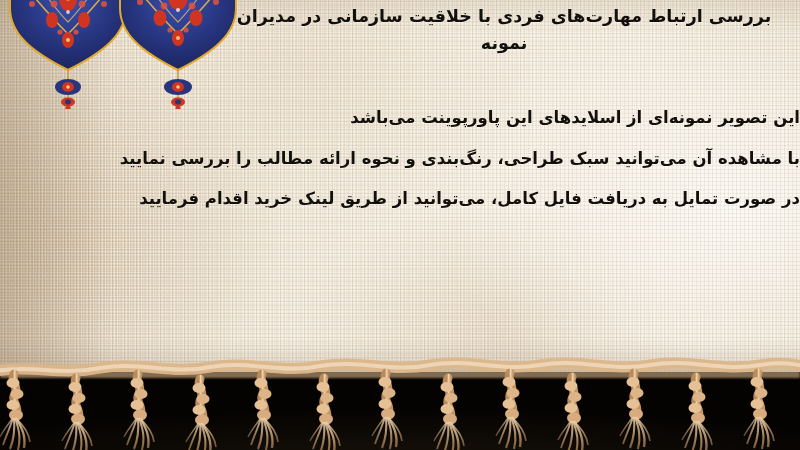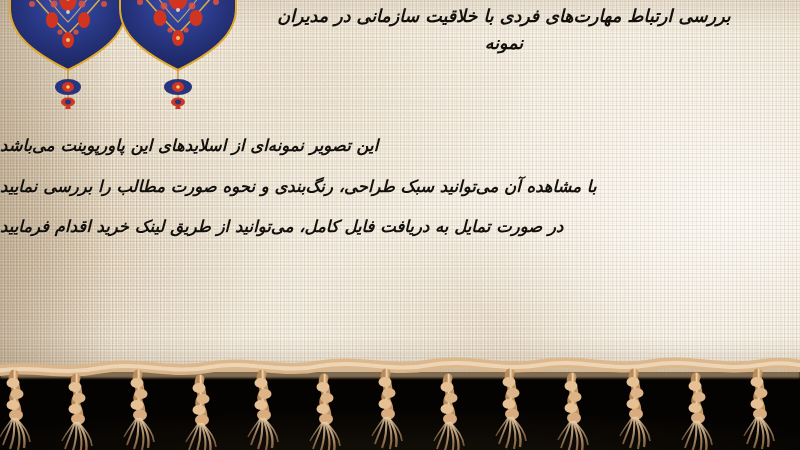--- a/index.html
+++ b/index.html
@@ -4,21 +4,20 @@
 <style>
   html,body{margin:0;padding:0;}
   body{
     width:800px;height:450px;overflow:hidden;
     font-family:"DejaVu Sans", sans-serif;
     background:#000;
   }
   .slide{
     position:relative;width:800px;height:450px;overflow:hidden;
     background:#15803d;
-    font-style:italic;
   }
 
   
   .canvas-bg{
     position:absolute;left:0;top:0;width:800px;height:378px;
     background-color:#e4d9c5;
     background-image:
       
       radial-gradient(ellipse 420px 300px at 92% 55%, rgba(255,252,246,.85), rgba(255,252,246,0) 70%),
       radial-gradient(ellipse 300px 260px at 8% 62%, rgba(186,158,121,.45), rgba(186,158,121,0) 72%),
@@ -63,21 +62,21 @@
     text-align:center;direction:rtl;
     color:#130f0a;
     font-family:"DejaVu Sans", sans-serif;
     font-size:17.5px;font-weight:bold;line-height:1.55;
     letter-spacing:0px;
     text-shadow:0 1px 0 rgba(255,255,255,.35);
   }
   .title .ln{display:block;}
   .body-block{
     position:absolute;top:110px;left:0;width:800px;
-    text-align:left;direction:rtl;margin-top:28px;
+    text-align:right;direction:rtl;
   }
   .body-block .ln{
     display:block;
     color:#130f0a;
     font-family:"DejaVu Sans", sans-serif;
     font-size:16.5px;font-weight:bold;
     line-height:1.0;
     margin-bottom:24px;
     text-shadow:0 1px 0 rgba(255,255,255,.30);
   }
@@ -216,21 +215,21 @@
 
   </div>
 
   <div class="title">
     <span class="ln">بررسی ارتباط مهارت‌های فردی با خلاقیت سازمانی در مدیران</span>
     <span class="ln">نمونه</span>
   </div>
 
   <div class="body-block">
     <span class="ln">این تصویر نمونه‌ای از اسلایدهای این پاورپوینت می‌باشد</span>
-    <span class="ln">با مشاهده آن می‌توانید سبک طراحی، رنگ‌بندی و نحوه صورت مطالب را بررسی نمایید</span>
+    <span class="ln">با مشاهده آن می‌توانید سبک طراحی، رنگ‌بندی و نحوه ارائه مطالب را بررسی نمایید</span>
     <span class="ln">در صورت تمایل به دریافت فایل کامل، می‌توانید از طریق لینک خرید اقدام فرمایید</span>
   </div>
 
   <div class="black-band"></div>
   <div class="band-edge"></div>
 
   <svg class="fringe" width="800" height="98" viewBox="0 0 800 98">
     <defs>
       <linearGradient id="cord" x1="0" y1="0" x2="1" y2="0">
         <stop offset="0%" stop-color="#b98b5a"></stop>

